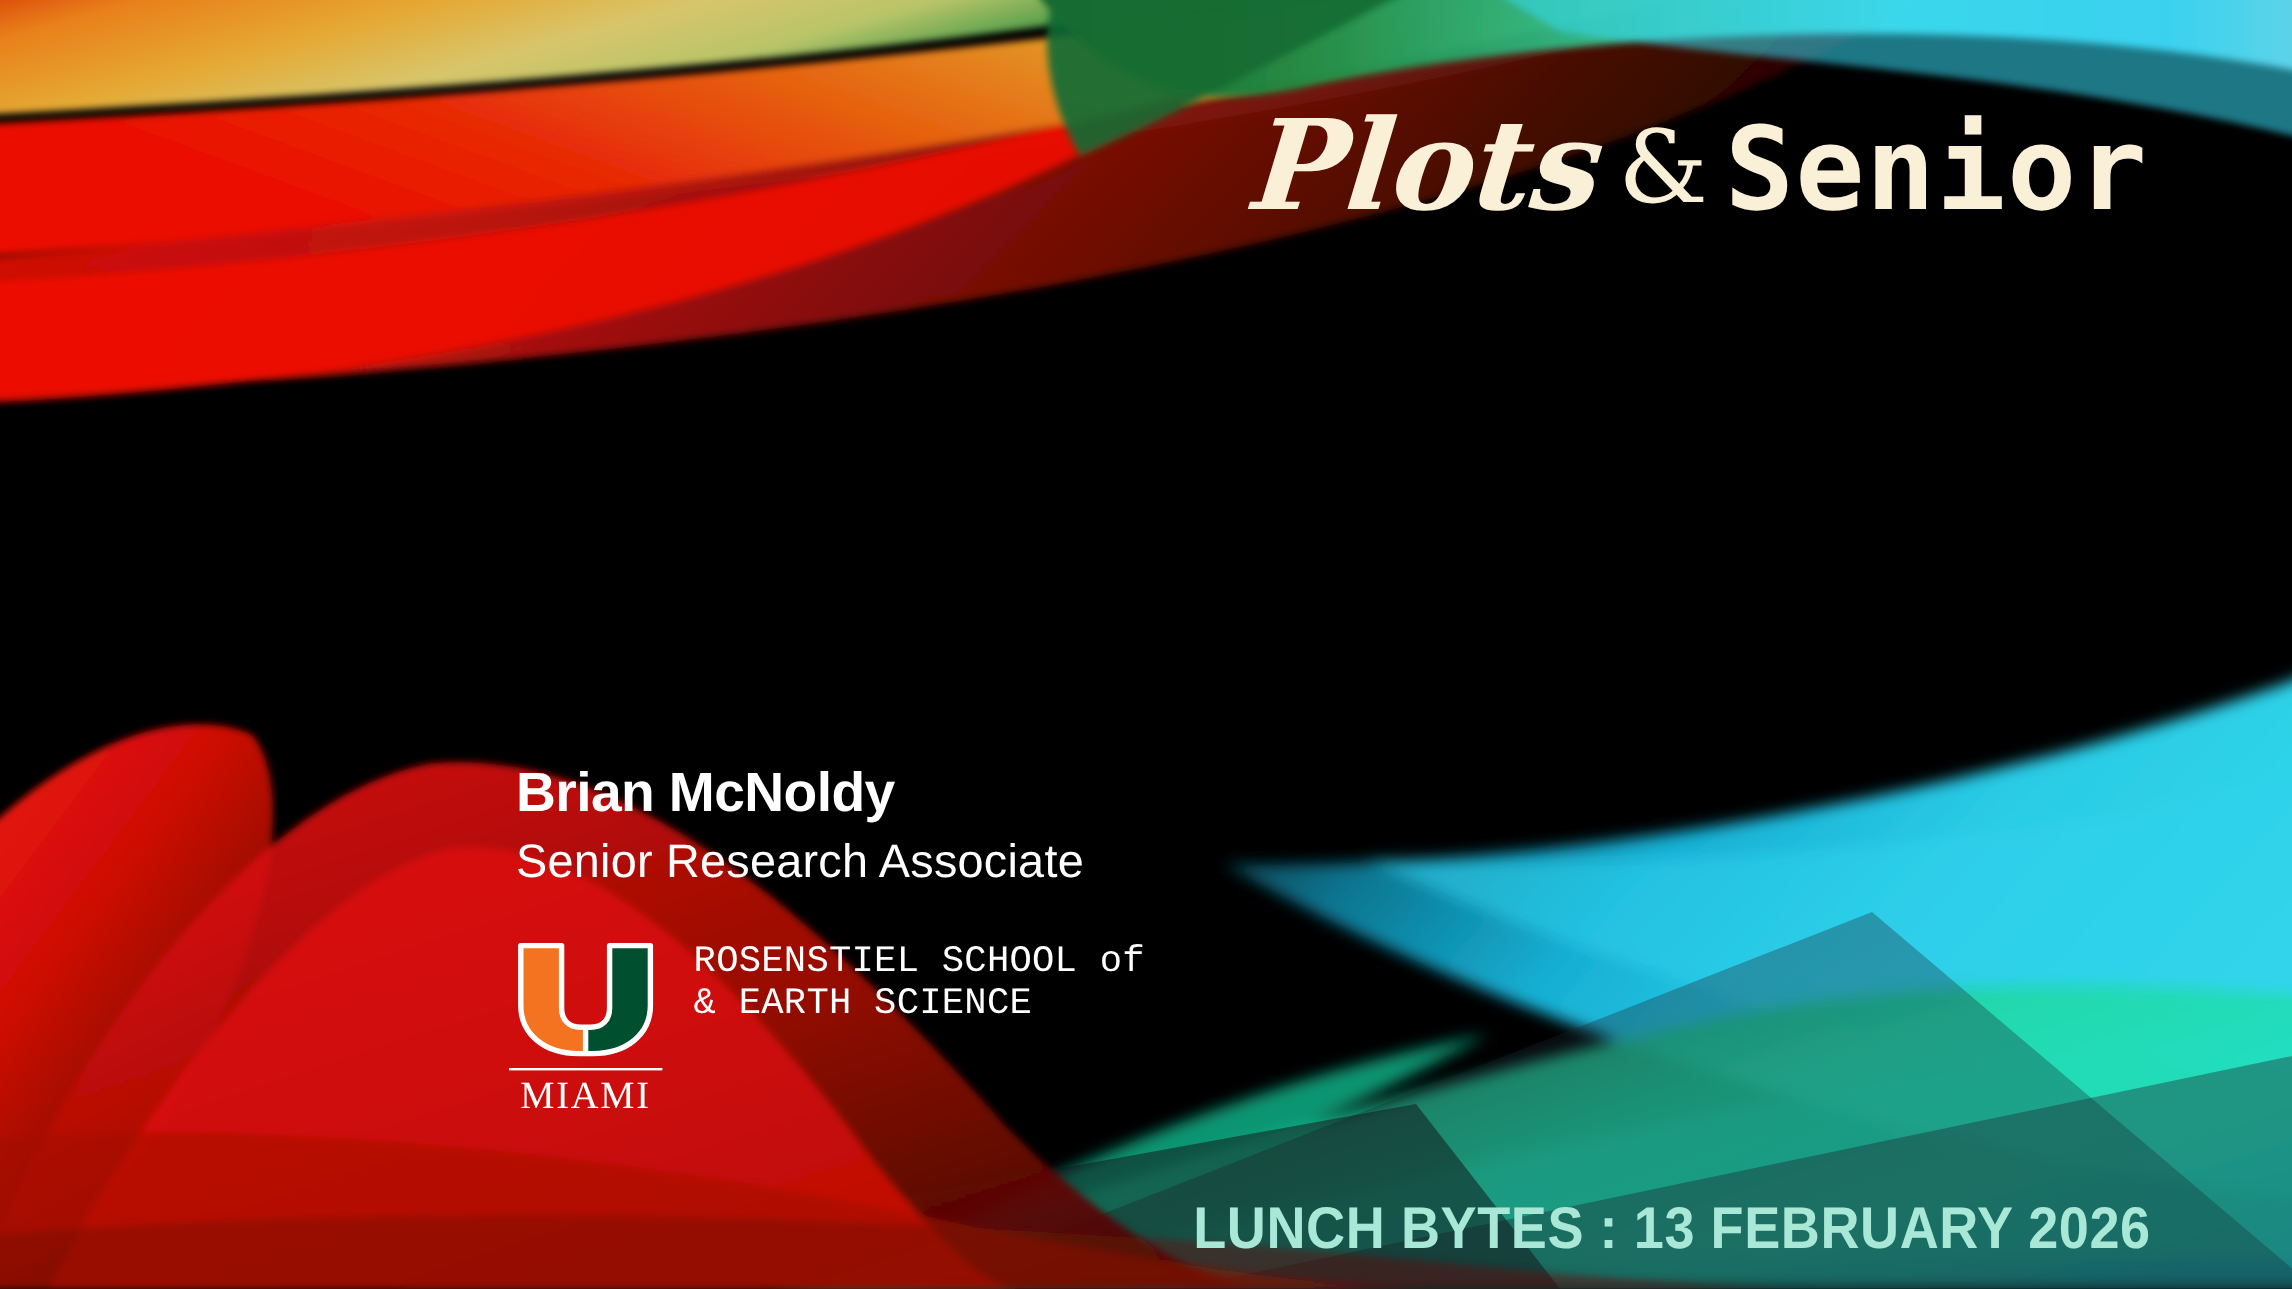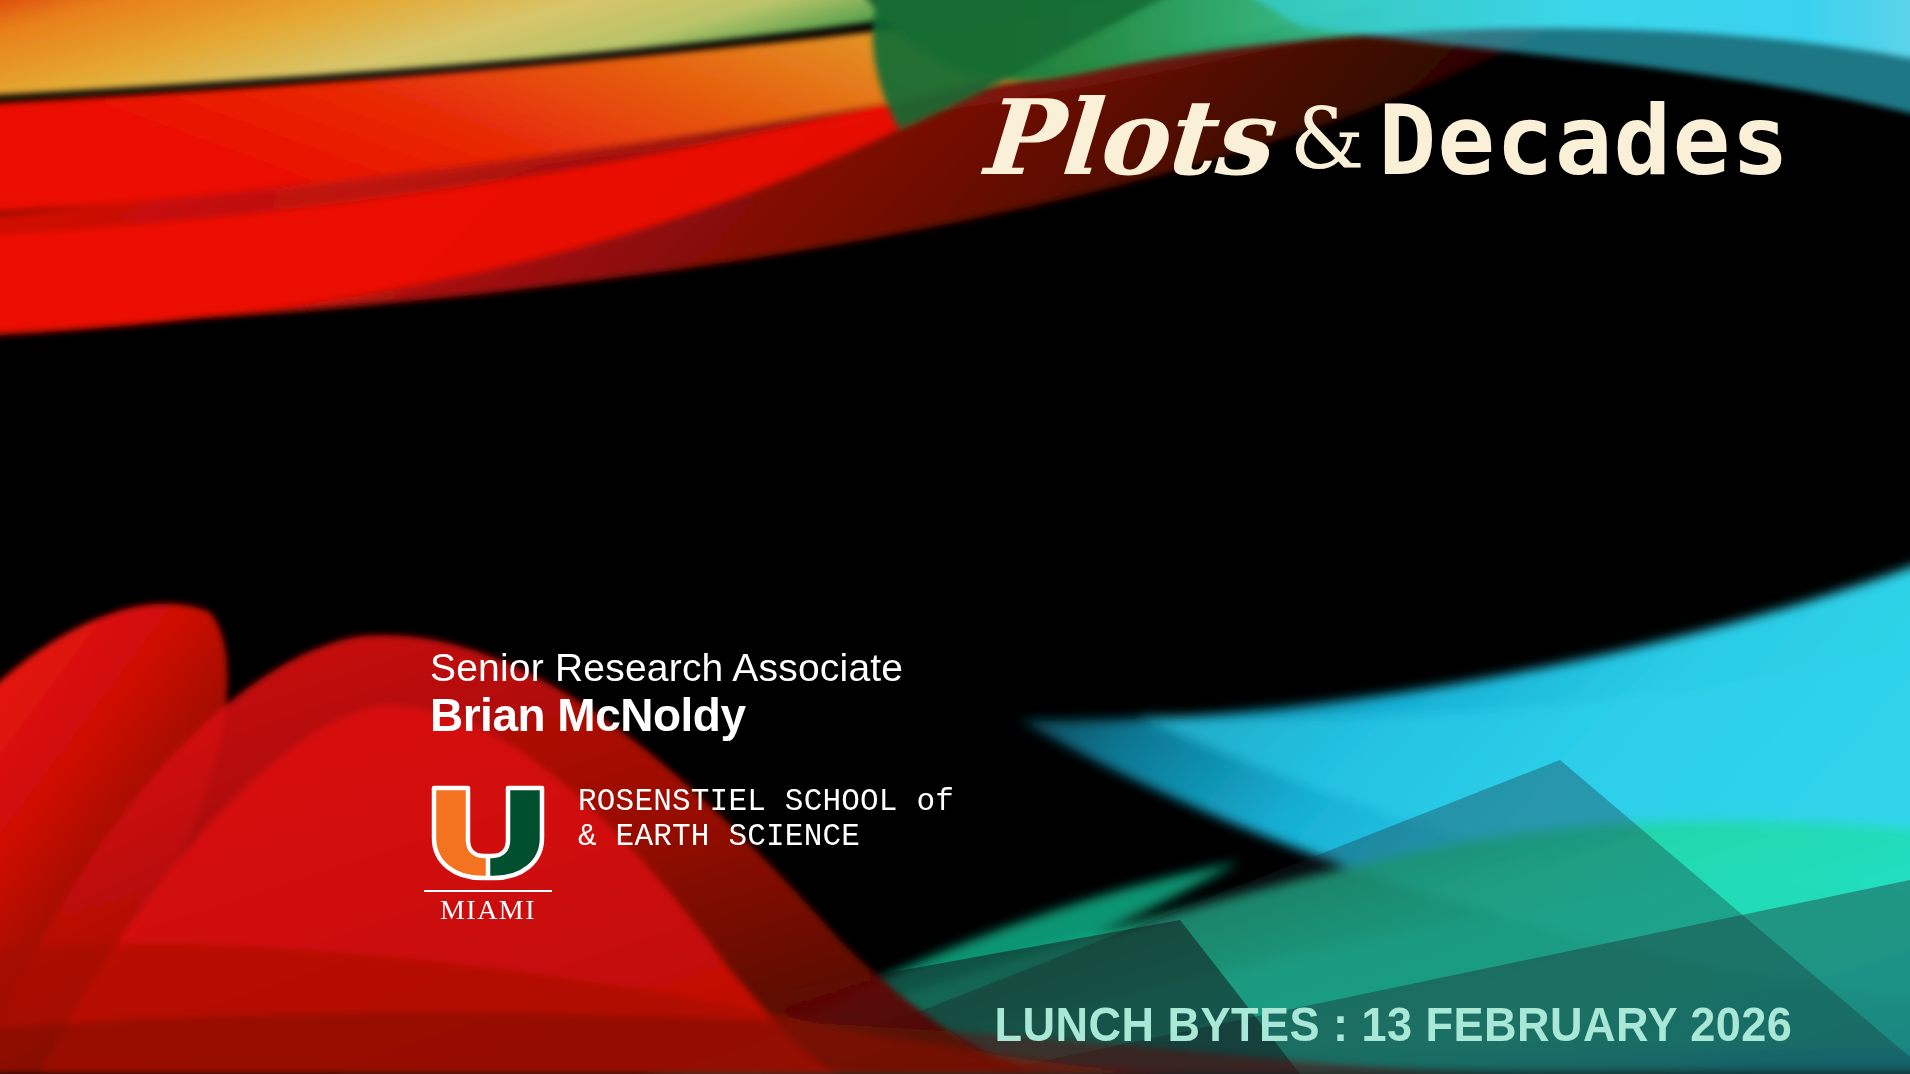--- a/index.html
+++ b/index.html
@@ -125,21 +125,21 @@
     z-index: 20;
   }
   #um-mark {
     width: 128px;
     flex: 0 0 auto;
     margin-right: 26px;
   }
   #um-mark svg { display: block; }
   #um-miami {
     font-family: "Liberation Serif", serif;
-    font-size: 28px;
+    font-size: 32px;
     color: #ffffff;
     text-align: center;
     letter-spacing: 1.5px;
     margin-top: 2px;
   }
   #school-name {
     font-family: Liberation Mono, monospace;
     font-size: 31px;
     line-height: 1.14;
     color: #ffffff;
@@ -318,28 +318,28 @@
                C 980,1056 1120,1074 1200,1074 L -20,1074 Z" fill="#a30d05" opacity="0.55"></path>
 
       <path d="M -20,1030 C 340,1000 760,1010 1180,1050
                C 1340,1066 1460,1074 1520,1074 L -20,1074 Z" fill="#6d0a04" opacity="0.4"></path>
     </g>
   </svg>
 
   <div id="title-block">
 
     <div id="logotype">
-      <span class="logotype-plots">Plots</span><span class="logotype-amp">&amp;</span><span class="logotype-pixels">Decades</span>
+      <span class="logotype-plots">Plots</span><span class="logotype-amp">&amp;</span><span class="logotype-pixels">Senior</span>
     </div>
 
   </div>
 
   <div id="presenter-block">
+    <div id="presenter-name">Brian McNoldy</div>
     <div id="presenter-role">Senior Research Associate</div>
-    <div id="presenter-name">Brian McNoldy</div>
   </div>
 
   <div id="logo-block">
 
     <div id="um-mark">
       <svg viewBox="0 0 128 104" width="128" height="104">
 
         <path d="M10 6 H44 V58 C44 68 50 74 60 74 H64 V96 H58
                  C30 96 10 80 10 56 Z" fill="#f47321"></path>
 

